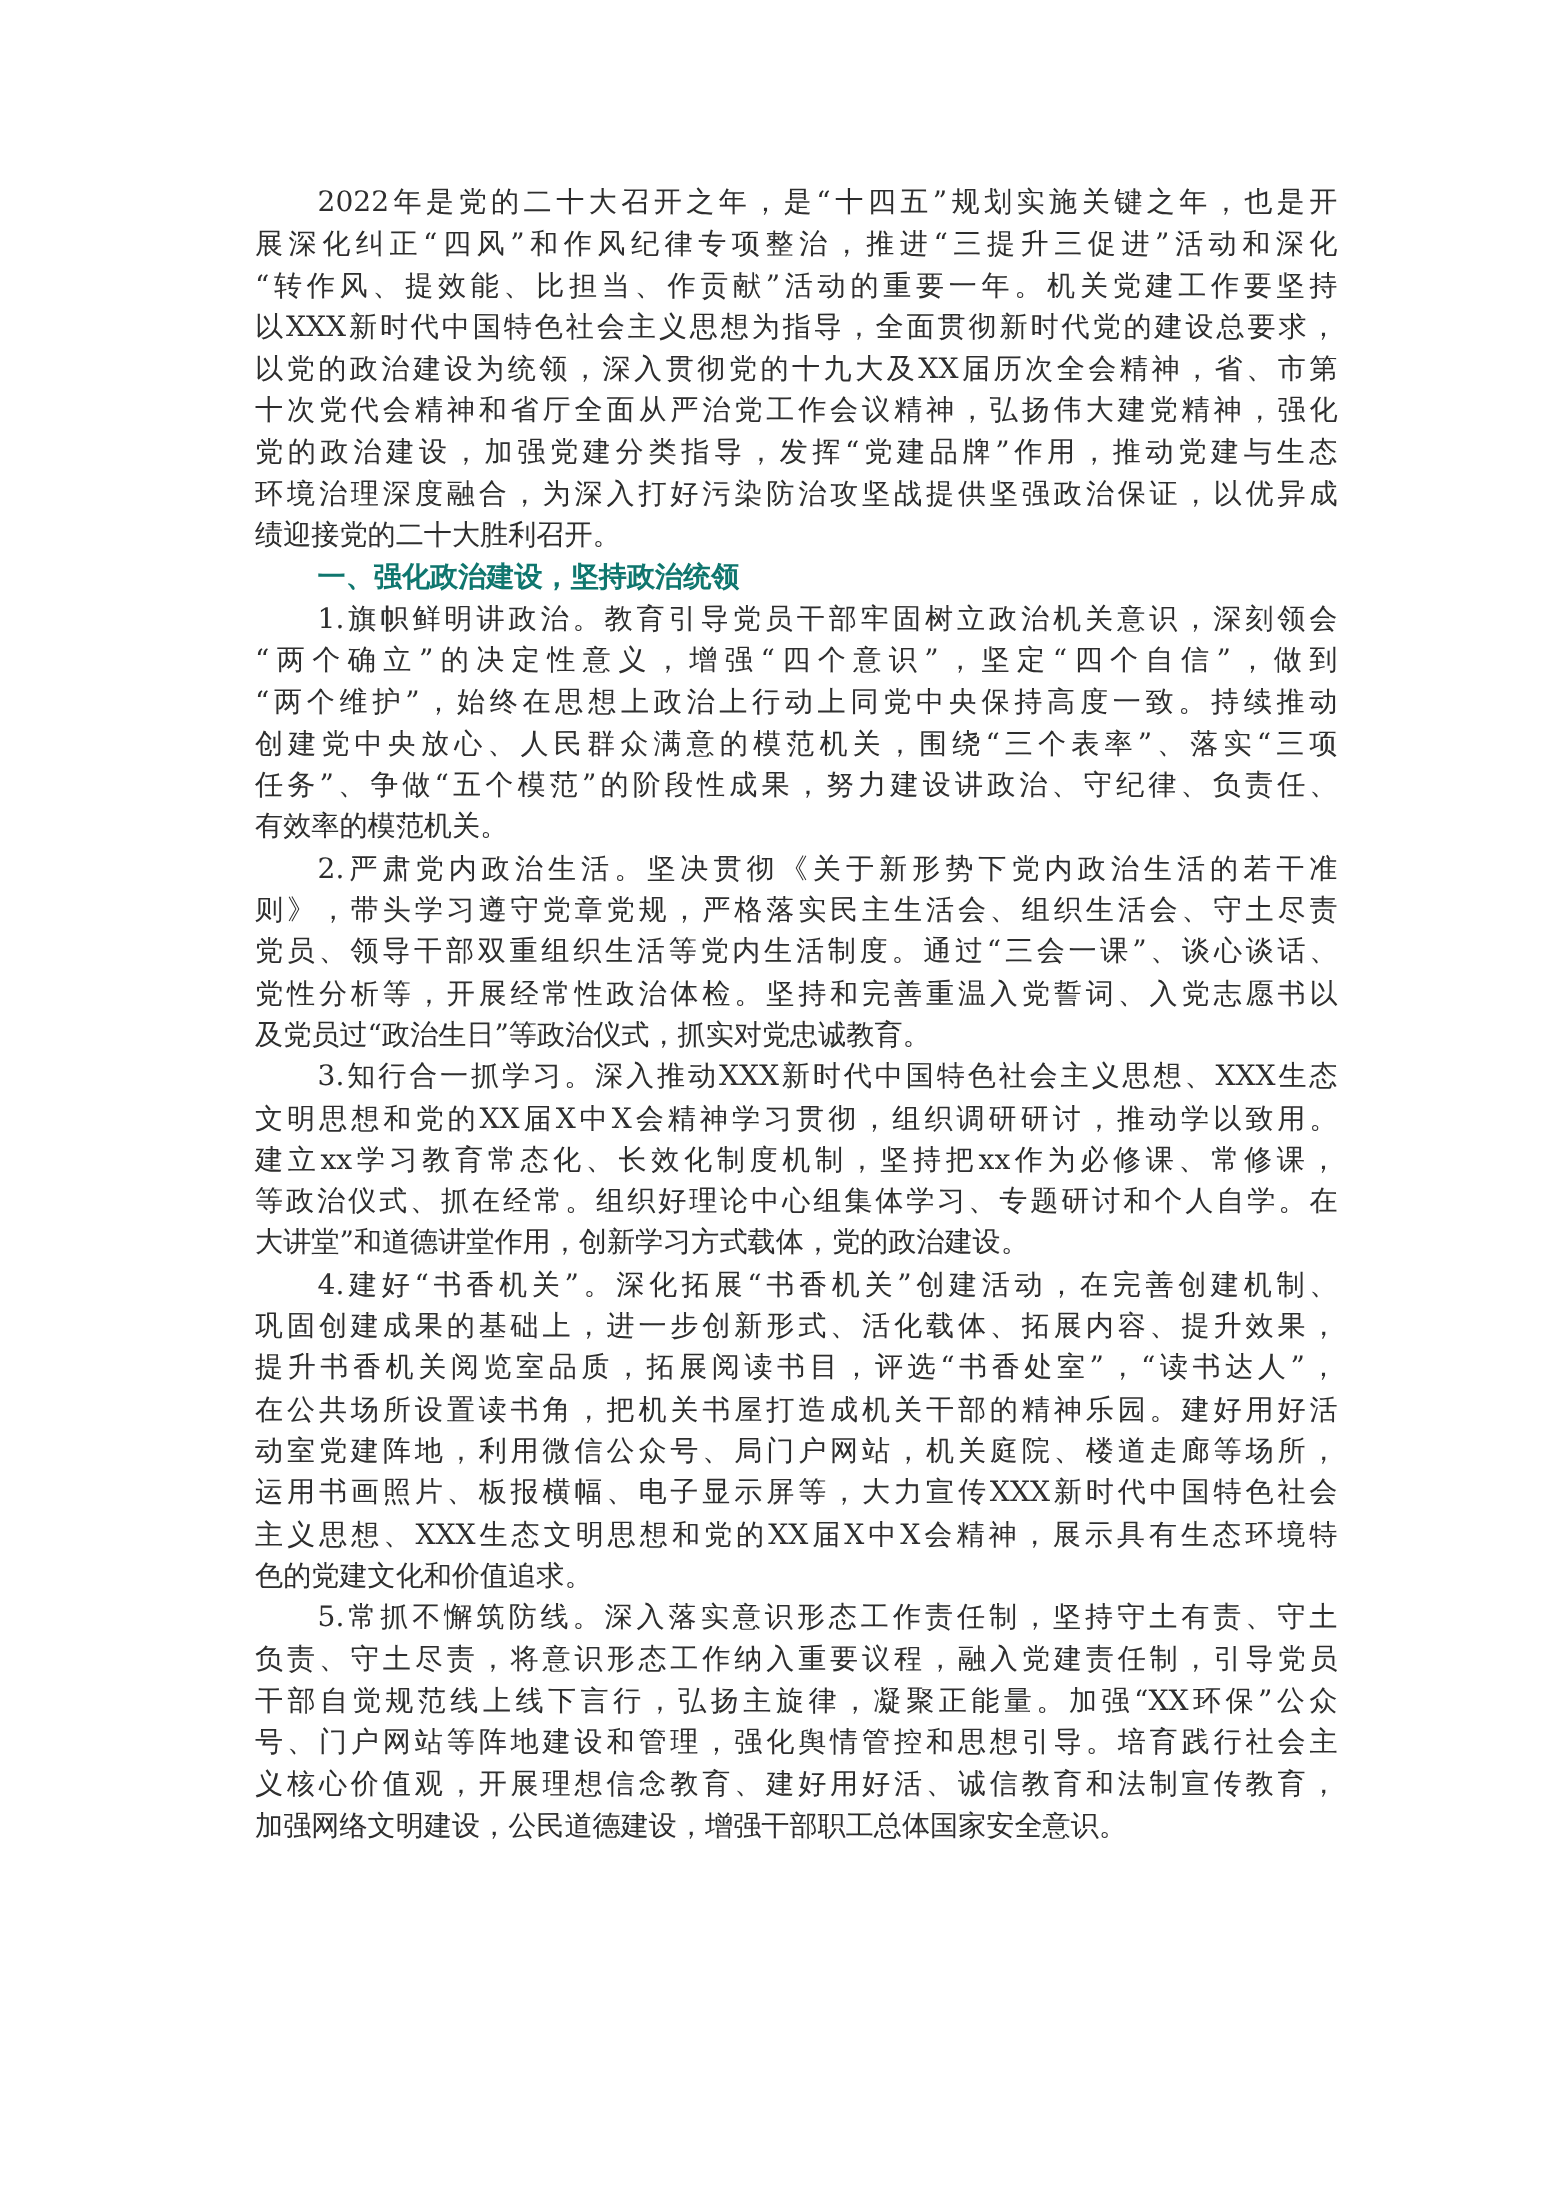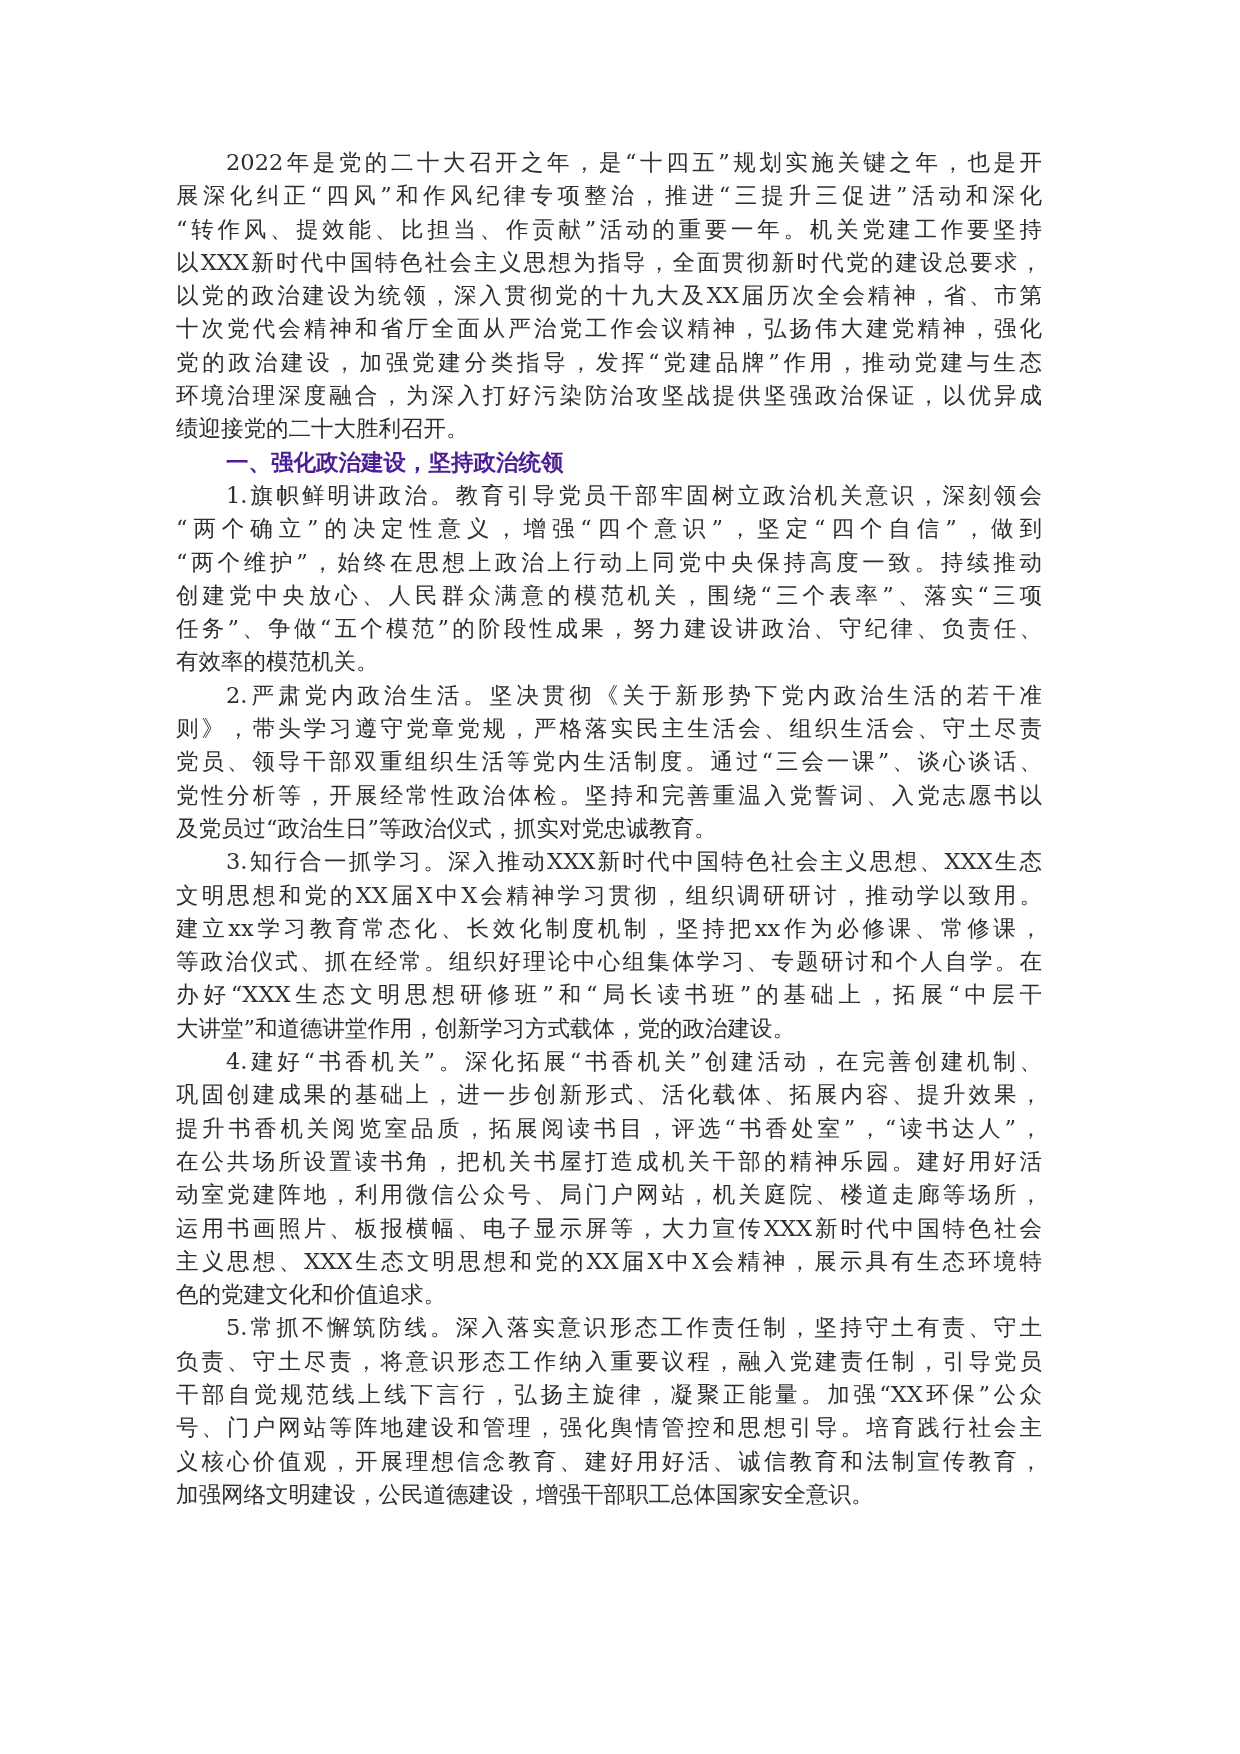--- a/index.html
+++ b/index.html
@@ -8,21 +8,21 @@
       background: #ffffff;
     }
     body {
       width: 1240px;
       height: 1754px;
       position: relative;
       overflow: hidden;
     }
     .page {
       position: absolute;
-      left: 176px;
+      left: 204px;
       top: 146px;
       width: 866px;
       color: #2e2e2e;
       font-family: "DejaVu Serif", "Liberation Serif", serif;
       font-size: 22.5px;
       line-height: 33.3px;
     }
     .para {
       margin: 0;
       padding: 0;
@@ -35,21 +35,21 @@
       height: 33.3px;
     }
     .line.last {
       text-align-last: left;
     }
     .line.indent {
       padding-left: 50px;
     }
     .heading .line {
       font-weight: bold;
-      color: #4c1d95;
+      color: #0f766e;
       font-family: "DejaVu Sans", "Liberation Sans", sans-serif;
       text-align-last: left;
       padding-left: 50px;
     }
   </style>
 </head>
 <body>
 
 <div class="page">
 
@@ -85,21 +85,20 @@
     <span class="line">党性分析等，开展经常性政治体检。坚持和完善重温入党誓词、入党志愿书以</span>
     <span class="line last">及党员过“政治生日”等政治仪式，抓实对党忠诚教育。</span>
   </div>
 
 
   <div class="para">
     <span class="line indent">3.知行合一抓学习。深入推动XXX新时代中国特色社会主义思想、XXX生态</span>
     <span class="line">文明思想和党的XX届X中X会精神学习贯彻，组织调研研讨，推动学以致用。</span>
     <span class="line">建立xx学习教育常态化、长效化制度机制，坚持把xx作为必修课、常修课，</span>
     <span class="line">等政治仪式、抓在经常。组织好理论中心组集体学习、专题研讨和个人自学。在</span>
-    <span class="line">办好“XXX生态文明思想研修班”和“局长读书班”的基础上，拓展“中层干</span>
     <span class="line last">大讲堂”和道德讲堂作用，创新学习方式载体，党的政治建设。</span>
   </div>
 
   <div class="para">
     <span class="line indent">4.建好“书香机关”。深化拓展“书香机关”创建活动，在完善创建机制、</span>
     <span class="line">巩固创建成果的基础上，进一步创新形式、活化载体、拓展内容、提升效果，</span>
     <span class="line">提升书香机关阅览室品质，拓展阅读书目，评选“书香处室”，“读书达人”，</span>
     <span class="line">在公共场所设置读书角，把机关书屋打造成机关干部的精神乐园。建好用好活</span>
     <span class="line">动室党建阵地，利用微信公众号、局门户网站，机关庭院、楼道走廊等场所，</span>
     <span class="line">运用书画照片、板报横幅、电子显示屏等，大力宣传XXX新时代中国特色社会</span>

